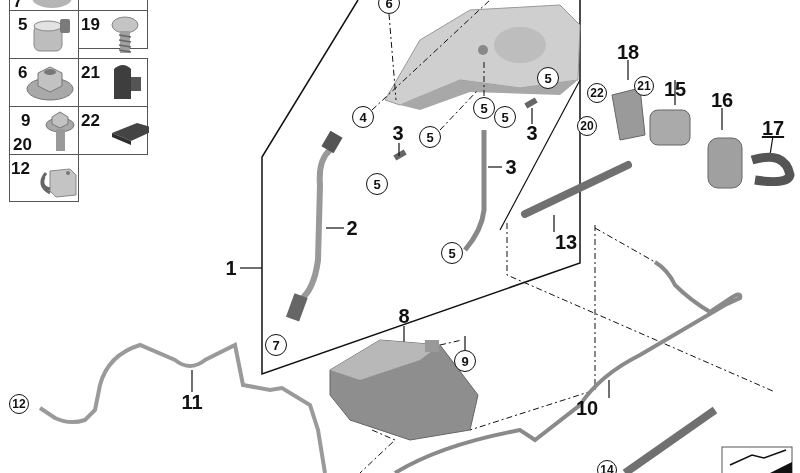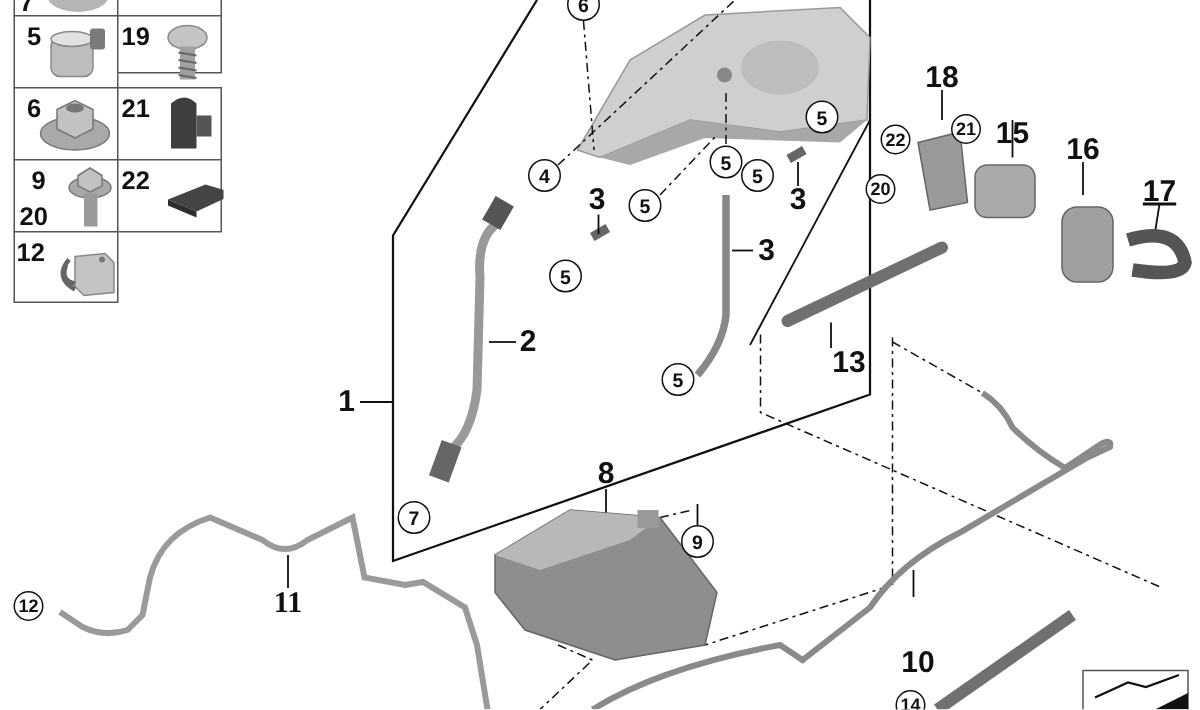--- a/index.html
+++ b/index.html
@@ -166,22 +166,22 @@
     </g>
   </svg>
 
   <div>
     <span class="lbl" style="left:231px;top:268px;">1</span>
     <span class="lbl" style="left:352px;top:228px;">2</span>
     <span class="lbl" style="left:398px;top:133px;">3</span>
     <span class="lbl" style="left:532px;top:133px;">3</span>
     <span class="lbl" style="left:511px;top:167px;">3</span>
     <span class="lbl" style="left:404px;top:316px;">8</span>
-    <span class="lbl" style="left:612px;top:408px;margin-top:34px;">10</span>
-    <span class="lbl" style="left:192px;top:402px;font-family:Liberation Serif, serif;">11</span>
+    <span class="lbl" style="left:587px;top:408px;">10</span>
+    <span class="lbl" style="left:192px;top:402px;">11</span>
     <span class="lbl" style="left:554px;top:242px;margin-left:12px;">13</span>
     <span class="lbl" style="left:675px;top:89px;">15</span>
     <span class="lbl" style="left:722px;top:100px;">16</span>
     <span class="lbl" style="left:773px;top:128px;text-decoration:underline;">17</span>
     <span class="lbl" style="left:628px;top:52px;">18</span>
   </div>
 
   <div>
     <span class="circ" style="left:363px;top:117px;">4</span>
     <span class="circ" style="left:430px;top:137px;">5</span>

